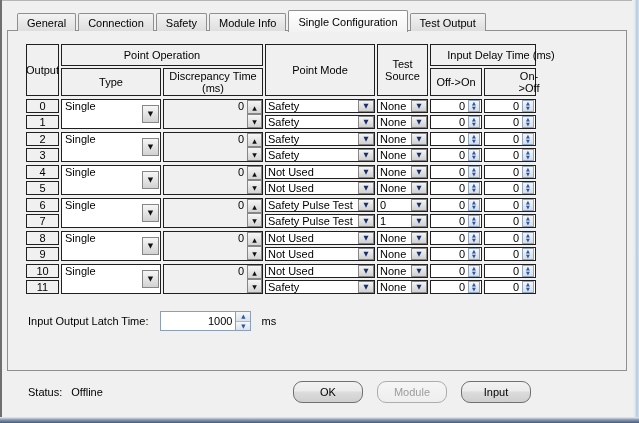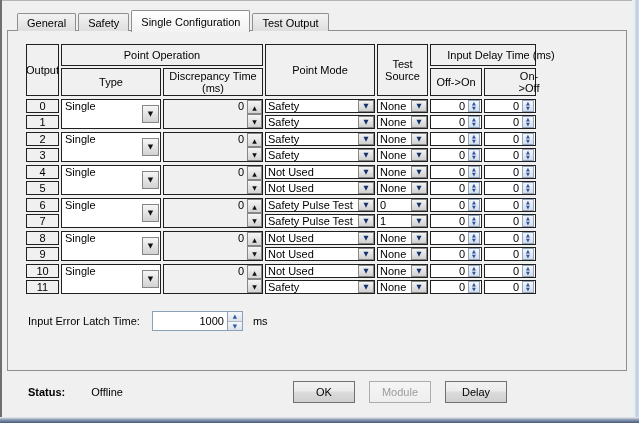--- a/index.html
+++ b/index.html
@@ -78,44 +78,50 @@
   .latch-val{flex:1;text-align:right;padding-right:3px;}
   .latch-spin{width:16px;height:20px;border:1px solid #8aa0b8;margin-left:-1px;box-sizing:border-box;
     display:flex;flex-direction:column;}
   .latch-spin span{flex:1;display:flex;align-items:center;justify-content:center;
     background:linear-gradient(#f5f7fa,#dde3ea);color:#2b55a5;font-size:5.5px;
     font-family:"DejaVu Sans",sans-serif;}
   .latch-spin span:first-child{border-bottom:1px solid #aab8c8;}
   .latch-unit{margin-left:10px;}
   
   .status{position:absolute;left:28px;top:386px;}
-  .status .lbl{margin-right:26px;font-weight:bold;}
+  .status .lbl{margin-right:9px;}
   .btnrow{position:absolute;left:293px;top:381px;display:flex;gap:14px;}
-  .btn{width:62px;height:22px;border:1px solid #707070;border-radius:0;
+  .btn{width:70px;height:22px;border:1px solid #707070;border-radius:9px;
     background:linear-gradient(#f2f2f2 0%,#ebebeb 45%,#dcdcdc 50%,#cfcfcf 100%);
     display:flex;align-items:center;justify-content:center;box-sizing:border-box;}
   .btn.disabled{color:#9c9c9c;border-color:#adadad;
     background:linear-gradient(#f5f5f5,#eeeeee);}
 </style>
 </head>
 <body>
 
 <div class="screen">
   <div class="edge-top"></div>
 
   <div class="tabbar" id="tabbar">
   <div class="tab">
         <span>General</span>
       </div>
 
+  <div class="tab">
+        <span>Connection</span>
+      </div>
 
   <div class="tab">
         <span>Safety</span>
       </div>
 
+  <div class="tab">
+        <span>Module Info</span>
+      </div>
 
   <div class="tab active">
         <span>Single Configuration</span>
       </div>
 
   <div class="tab">
         <span>Test Output</span>
       </div>
 </div>
 
@@ -525,21 +531,21 @@
       <span class="spinb">
                 <span>▲</span>
                 <span>▼</span>
               </span>
     </div>
   </div>
 </div>
     </div>
 
     <div class="latch">
-      <span class="latch-label">Input Error Latch Time:</span>
+      <span class="latch-label">Input Output Latch Time:</span>
       <div class="latch-box">
         <span class="latch-val">1000</span>
       </div>
       <div class="latch-spin">
         <span>▲</span>
         <span>▼</span>
       </div>
       <span class="latch-unit">ms</span>
     </div>
   </div>
@@ -552,20 +558,20 @@
   <div class="btn">
         <span>OK</span>
       </div>
 
 
   <div class="btn disabled">
         <span>Module</span>
       </div>
 
   <div class="btn">
-        <span>Delay</span>
+        <span>Input</span>
       </div>
 </div>
 
   <div class="edge-left"></div>
   <div class="edge-right"></div>
   <div class="edge-bottom"></div>
 </div>
 
 </body></html>

